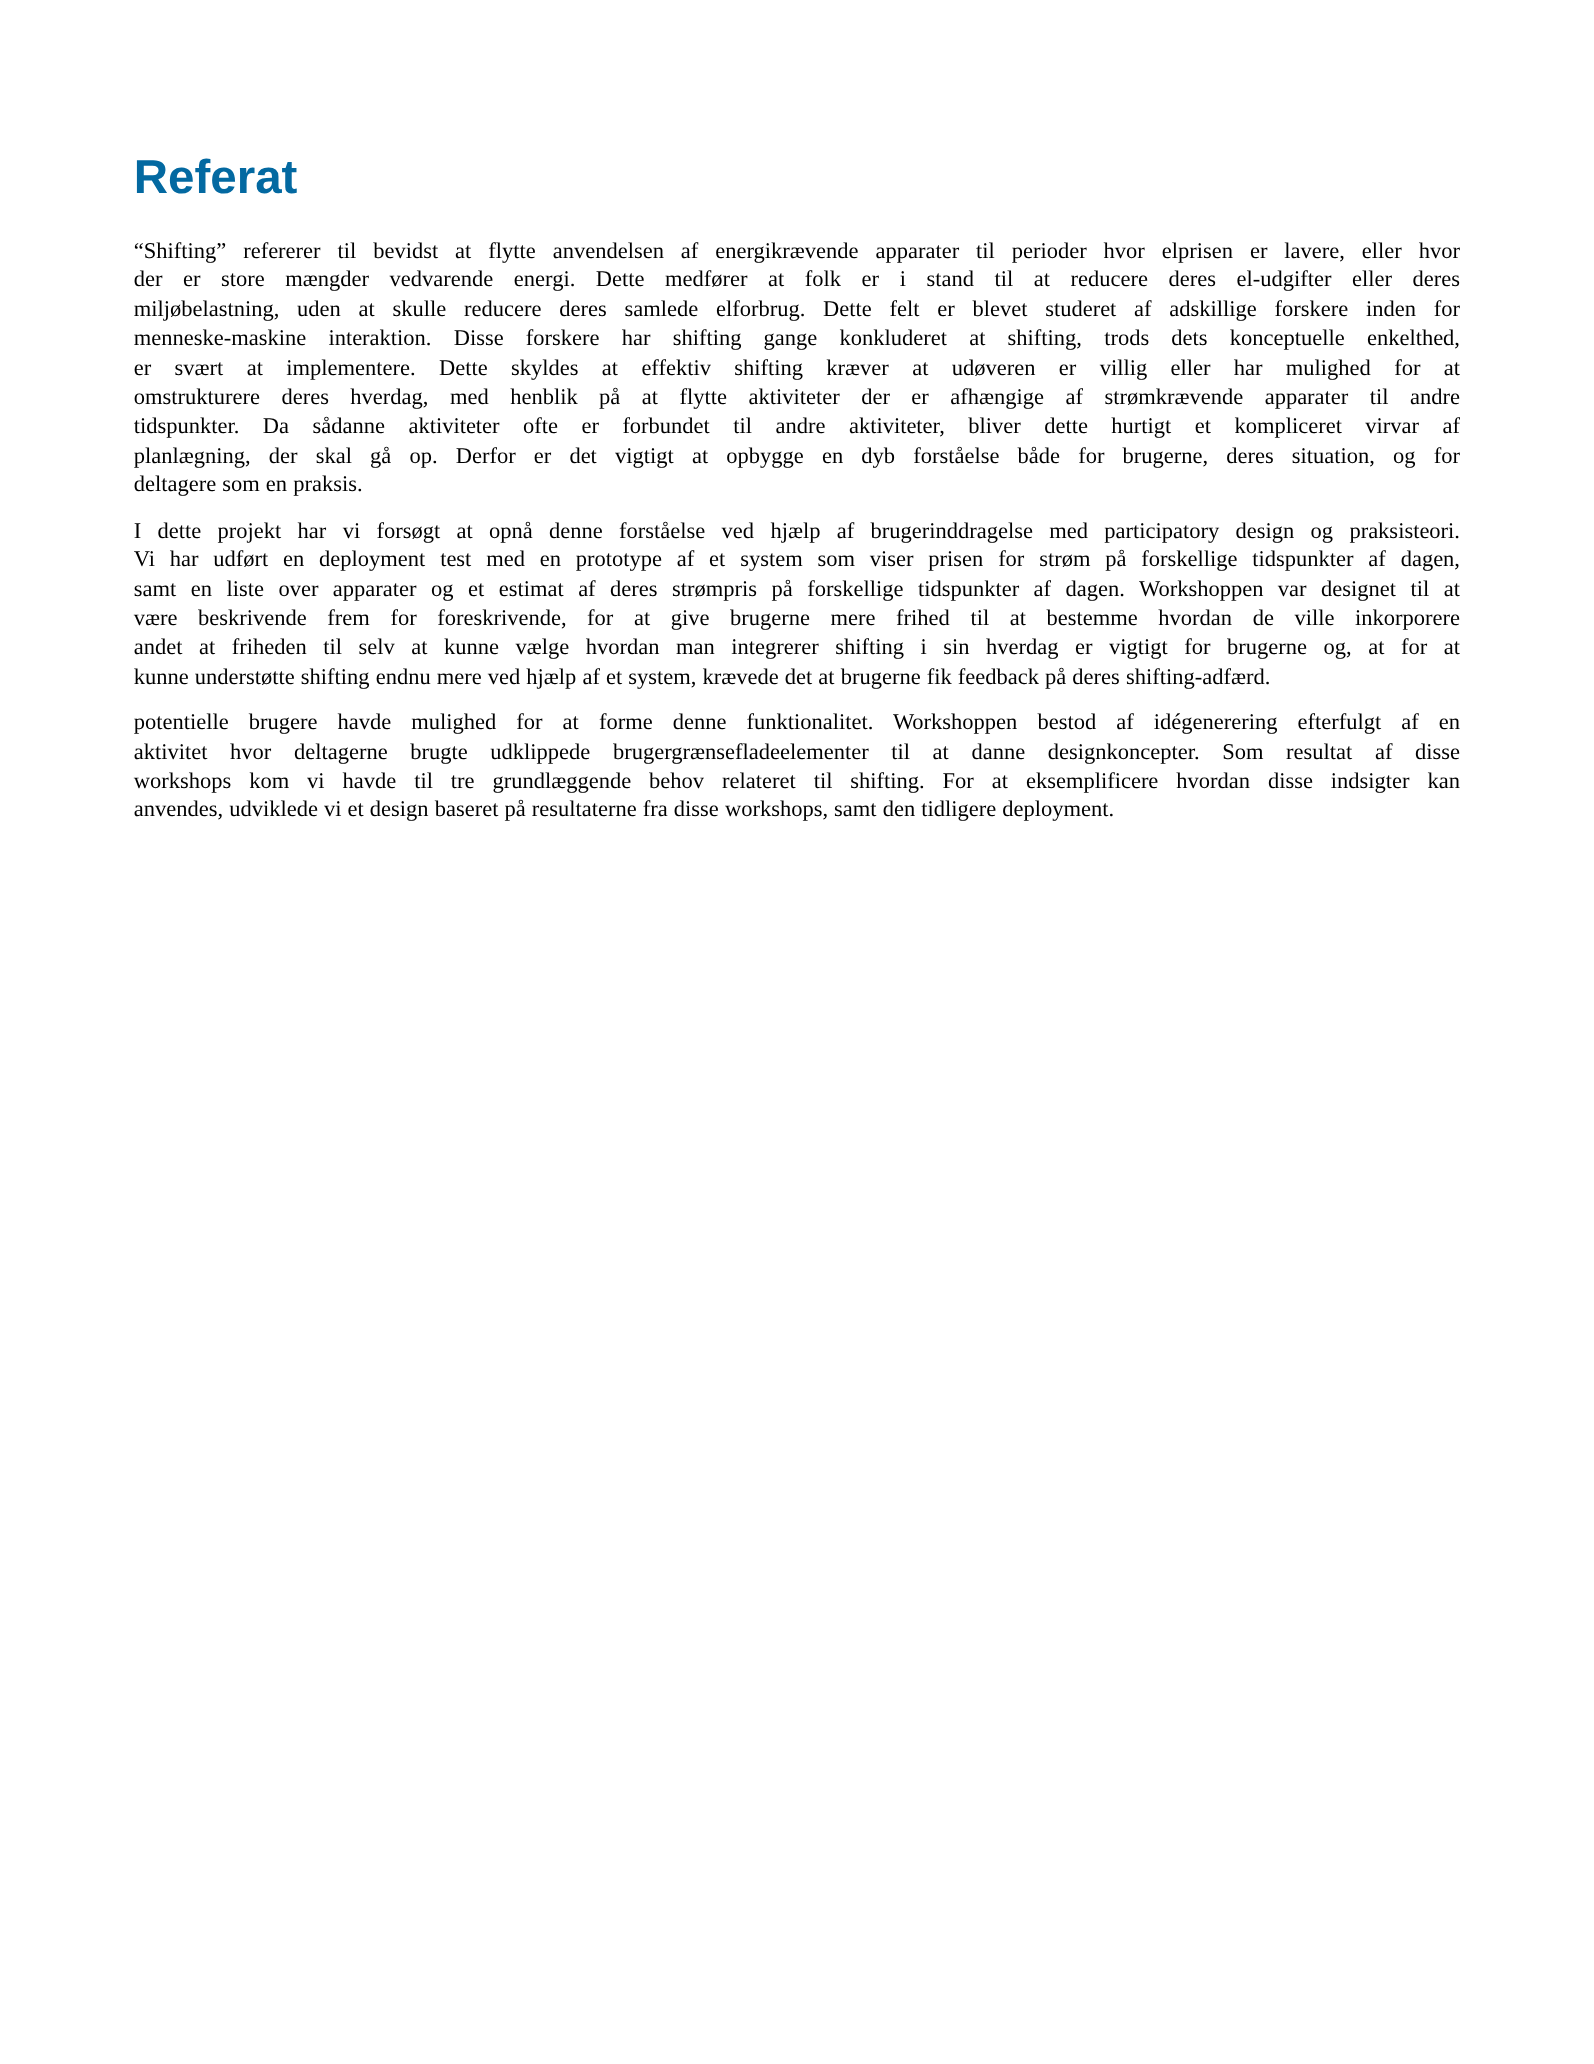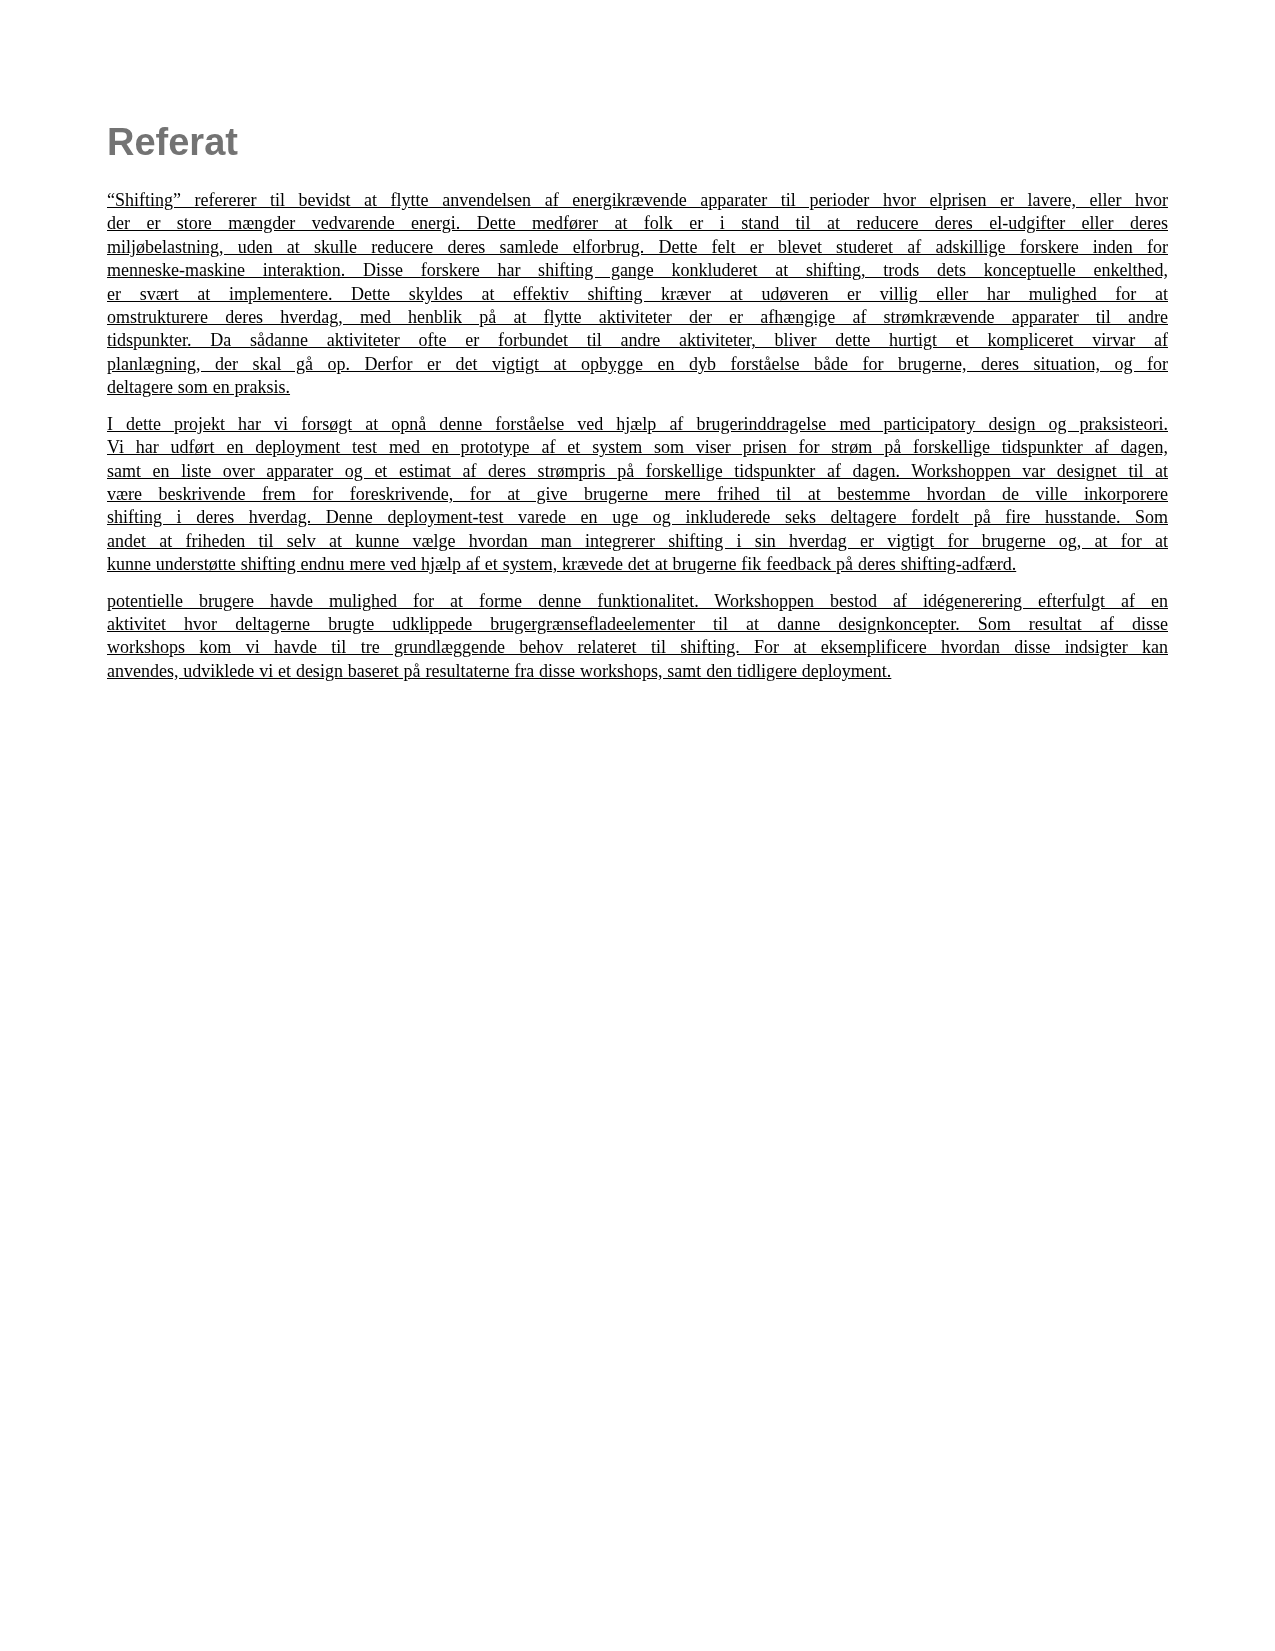--- a/index.html
+++ b/index.html
@@ -17,25 +17,24 @@
     padding: 122px 107px 0 107px;
     overflow: hidden;
     font-family: "Liberation Serif", serif;
   }
   .title {
     font-family: "Liberation Sans", sans-serif;
     font-weight: bold;
     font-size: 38px;
     line-height: 1.08;
     margin: 0 0 26px 0;
-    color: #737373;
+    color: #0369a1;
   }
   .content {
     width: 1061px;
-    text-decoration: underline;
   }
   .para {
     margin: 0 0 13px 0;
   }
   .line {
     font-size: 18px;
     line-height: 23.4px;
     text-align: justify;
     text-align-last: justify;
     word-spacing: 0.02em;
@@ -60,21 +59,20 @@
         <div class="line">omstrukturere deres hverdag, med henblik på at flytte aktiviteter der er afhængige af strømkrævende apparater til andre</div>
         <div class="line">tidspunkter. Da sådanne aktiviteter ofte er forbundet til andre aktiviteter, bliver dette hurtigt et kompliceret virvar af</div>
         <div class="line">planlægning, der skal gå op. Derfor er det vigtigt at opbygge en dyb forståelse både for brugerne, deres situation, og for</div>
         <div class="line last">deltagere som en praksis.</div>
       </div>
       <div class="para">
         <div class="line">I dette projekt har vi forsøgt at opnå denne forståelse ved hjælp af brugerinddragelse med participatory design og praksisteori.</div>
         <div class="line">Vi har udført en deployment test med en prototype af et system som viser prisen for strøm på forskellige tidspunkter af dagen,</div>
         <div class="line">samt en liste over apparater og et estimat af deres strømpris på forskellige tidspunkter af dagen. Workshoppen var designet til at</div>
         <div class="line">være beskrivende frem for foreskrivende, for at give brugerne mere frihed til at bestemme hvordan de ville inkorporere</div>
-        <div class="line">shifting i deres hverdag. Denne deployment-test varede en uge og inkluderede seks deltagere fordelt på fire husstande. Som</div>
         <div class="line">andet at friheden til selv at kunne vælge hvordan man integrerer shifting i sin hverdag er vigtigt for brugerne og, at for at</div>
         <div class="line last">kunne understøtte shifting endnu mere ved hjælp af et system, krævede det at brugerne fik feedback på deres shifting-adfærd.</div>
       </div>
       <div class="para">
         <div class="line">potentielle brugere havde mulighed for at forme denne funktionalitet. Workshoppen bestod af idégenerering efterfulgt af en</div>
         <div class="line">aktivitet hvor deltagerne brugte udklippede brugergrænsefladeelementer til at danne designkoncepter. Som resultat af disse</div>
         <div class="line">workshops kom vi havde til tre grundlæggende behov relateret til shifting. For at eksemplificere hvordan disse indsigter kan</div>
         <div class="line last">anvendes, udviklede vi et design baseret på resultaterne fra disse workshops, samt den tidligere deployment.</div>
       </div>
     </div>

